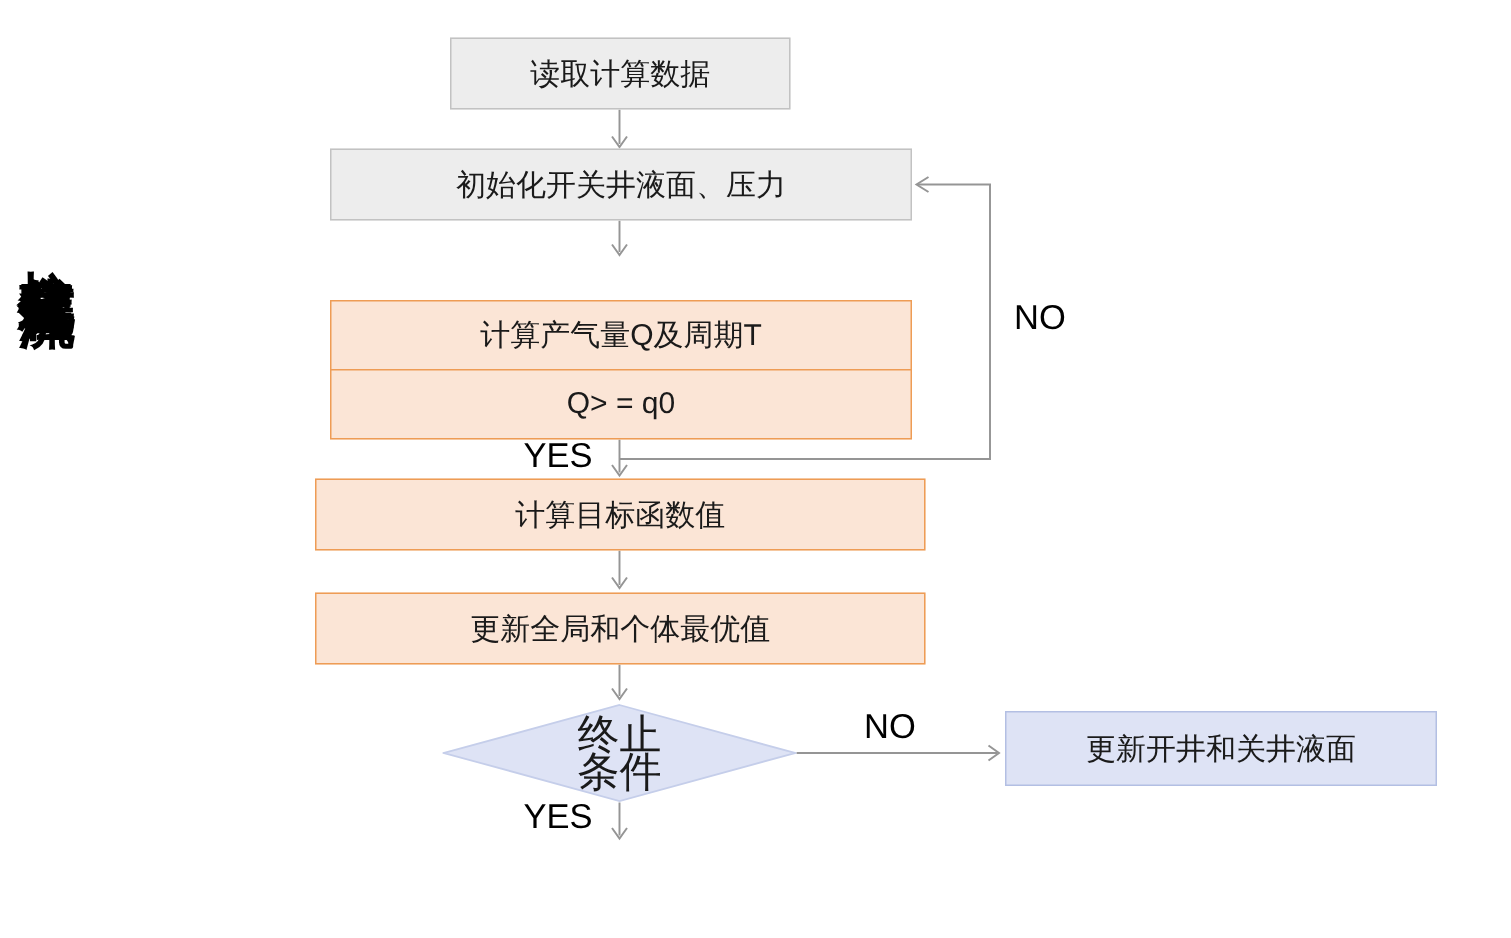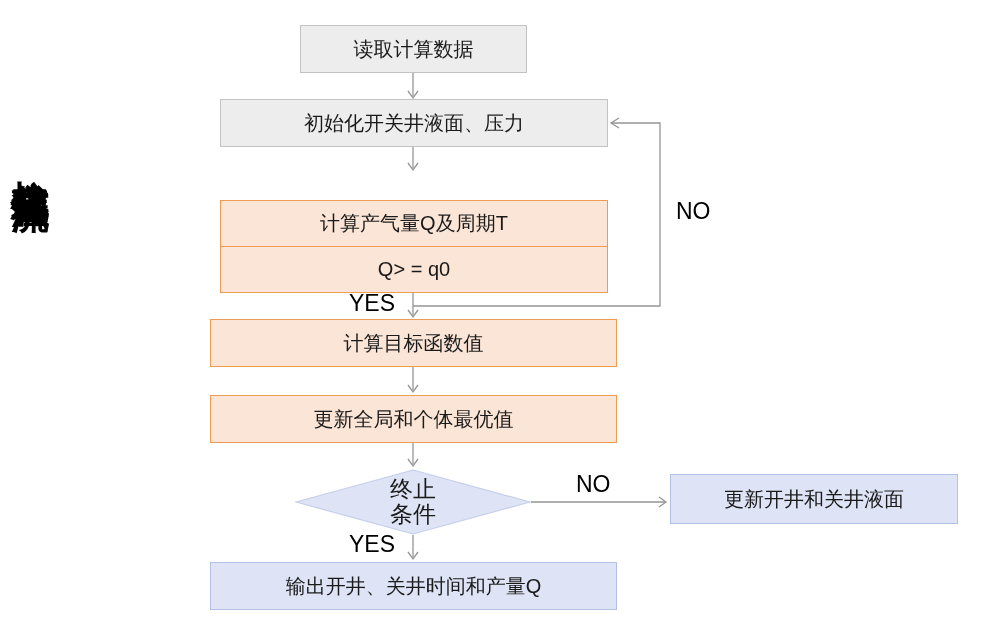--- a/index.html
+++ b/index.html
@@ -67,21 +67,21 @@
     width: 236px; height: 66px;
   }
   #node-terminate svg { position: absolute; left: 0; top: 0; }
   .diamond-label {
     position: absolute;
     inset: 0;
     display: flex;
     flex-direction: column;
     align-items: center;
     justify-content: center;
-    font-size: 23px;
+    font-size: 28px;
     line-height: 25px;
     text-align: center;
   }
 
   
   #connectors {
     position: absolute;
     left: 0; top: 0;
     pointer-events: none;
   }
@@ -167,23 +167,20 @@
   <div id="node-terminate">
     <svg width="236" height="66" viewBox="0 0 236 66">
       <polygon points="118,1 235,33 118,65 1,33" fill="var(--blue_fill, #DEE3F5)" stroke="var(--diamond_border, #C5CEEA)" stroke-width="1.2"></polygon>
     </svg>
     <div class="diamond-label">
       <div>终止</div>
       <div>条件</div>
     </div>
   </div>
 
-  <div class="node blue" id="node-output">
-    <span>输出开井、关井时间和产量Q</span>
-  </div>
 
   <div class="node blue" id="node-update-lvl">
     <span>更新开井和关井液面</span>
   </div>
 
   <span class="edge-label" id="label-no-loop">NO</span>
   <span class="edge-label" id="label-yes-q">YES</span>
   <span class="edge-label" id="label-no-terminate">NO</span>
   <span class="edge-label" id="label-yes-terminate">YES</span>
 

